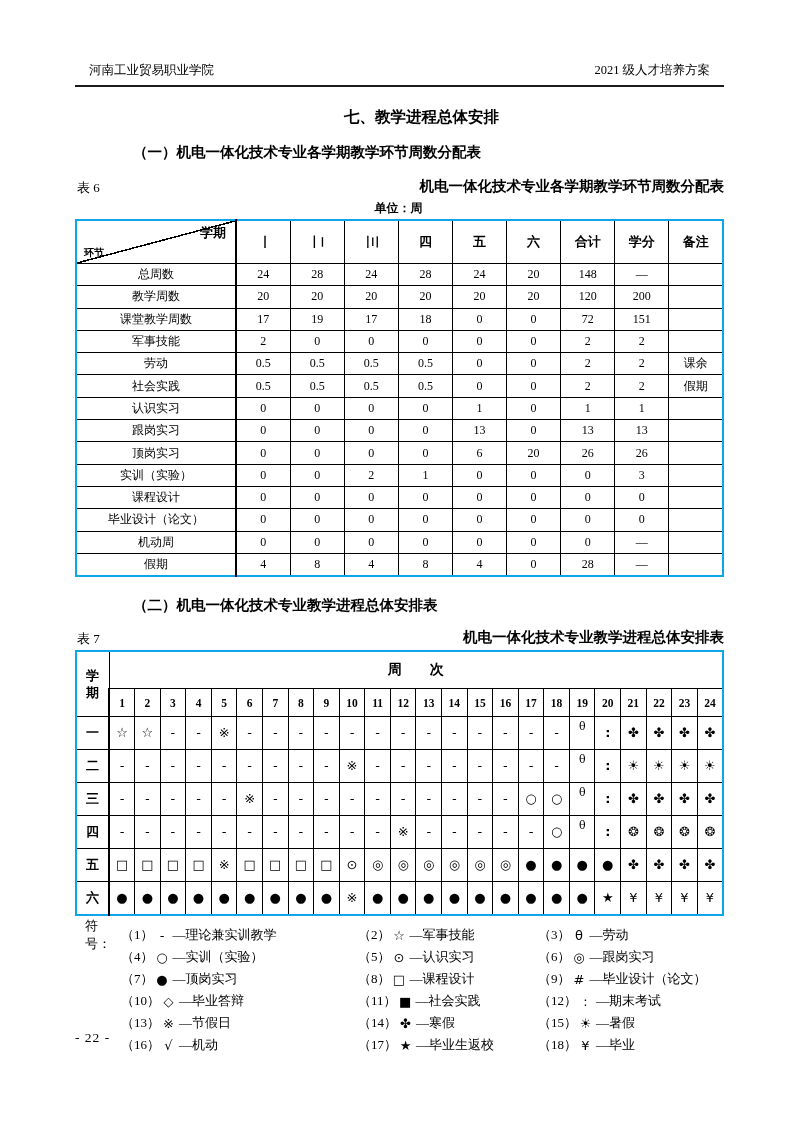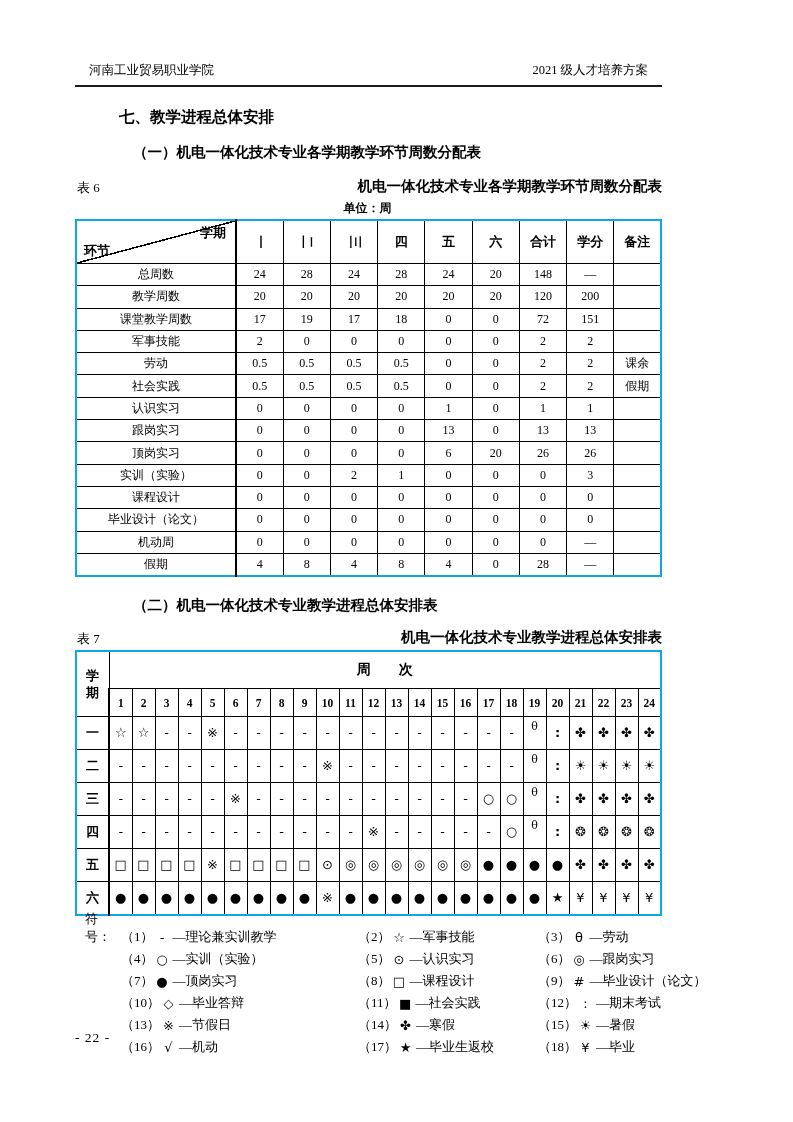--- a/index.html
+++ b/index.html
@@ -2,32 +2,32 @@
 <html><head>
 <meta charset="utf-8">
 <style>
   html,body { margin:0; padding:0; background:#888; }
   .page {
     position:relative; width:793px; height:1122px; margin:0 auto;
     background:#ffffff; color:#000;
     font-family:"Liberation Serif","DejaVu Serif","DejaVu Sans",serif;
     overflow:hidden;
   }
-  .content { position:absolute; left:75px; top:62px; width:587px; }
+  .content { position:absolute; left:75px; top:62px; width:649px; }
 
   
   .doc-header {
     display:flex; justify-content:space-between; align-items:flex-end;
     font-size:12.5px; padding:0 14px 6px 14px;
     border-bottom:2px solid #1c1c1c;
   }
 
   .hei { font-family:"Liberation Sans","DejaVu Sans",sans-serif; font-weight:bold; }
 
-  .section-title { margin:20px 0 0 44px; font-size:15.5px; }
+  .section-title { margin:20px 0 0 44px; font-size:15.5px;text-align:center; }
   .sub-title    { margin:15px 0 0 58px; font-size:14.5px; }
 
   .caption-line { position:relative; margin-top:15px; height:20px; }
   .caption-label { position:absolute; left:2px; top:2px; font-size:13px; }
   .caption-title { text-align:right; font-size:14.5px; }
   .unit-line { text-align:center; font-size:12px; padding-right:2px; margin:3px 0 2px 0; }
 
   table { border-collapse:collapse; width:100%; table-layout:fixed; }
   table.grid { border:2px solid #0ea5e9; }
   table.grid td, table.grid th {
@@ -41,36 +41,36 @@
   #t6 td.sep { border-left:2px solid #000; }
   #t6 .colhead { font-size:13px; font-weight:bold; }
   .rot { display:inline-block; transform:rotate(90deg); }
   .corner {
     position:relative;
     background-image:linear-gradient(to bottom right,
       transparent calc(50% - 0.75px), #000 calc(50% - 0.75px),
       #000 calc(50% + 0.75px), transparent calc(50% + 0.75px));
   }
   .corner .c-top { position:absolute; right:9px; top:3px;  font-weight:bold; font-size:13px; }
-  .corner .c-bot { position:absolute; left:7px; bottom:3px; font-weight:bold; font-size:13px;margin-top:34px; }
+  .corner .c-bot { position:absolute; left:7px; bottom:3px; font-weight:bold; font-size:10px;margin-top:34px; }
 
   
   #t7 td { height:32px; }
   #t7 td.sep { border-left:2px solid #000; }
   #t7 .weekhead { height:36px; font-size:14px; font-weight:bold; white-space:pre; }
   #t7 .weeknum  { height:27px; font-size:11.5px; font-weight:bold; }
   #t7 .semlabel { font-size:13px; font-weight:bold; }
   .vstack { display:inline-block; width:1.05em; line-height:1.35; word-break:break-all; font-weight:bold; font-size:13px; }
   .sym { font-family:"DejaVu Sans","Liberation Serif",sans-serif; font-size:13px; }
   .sym-theta { position:relative; top:-7px; font-size:11px; font-family:"DejaVu Serif",serif; }
   .sym-colon { font-weight:bold; }
 
   
   .legend { margin-top:8px; padding-left:10px; font-size:13px; }
-  .lg-row { display:flex; height:22px; align-items:flex-end; }
+  .lg-row { display:flex; height:22px; align-items:center; }
   .lg-prefix { width:36px; flex:0 0 36px; }
   .lg-item { display:flex; align-items:center; white-space:nowrap; }
   .lg-item.c1 { width:237px; flex:0 0 237px; }
   .lg-item.c2 { width:180px; flex:0 0 180px; }
   .lg-sym { display:inline-block; min-width:13px; text-align:center; margin:0 4px 0 2px;
             font-family:"DejaVu Sans","Liberation Serif",sans-serif; }
 
   .page-number { position:absolute; left:75px; top:1030px; font-size:13.5px; letter-spacing:1px; }
 </style>
 </head>

